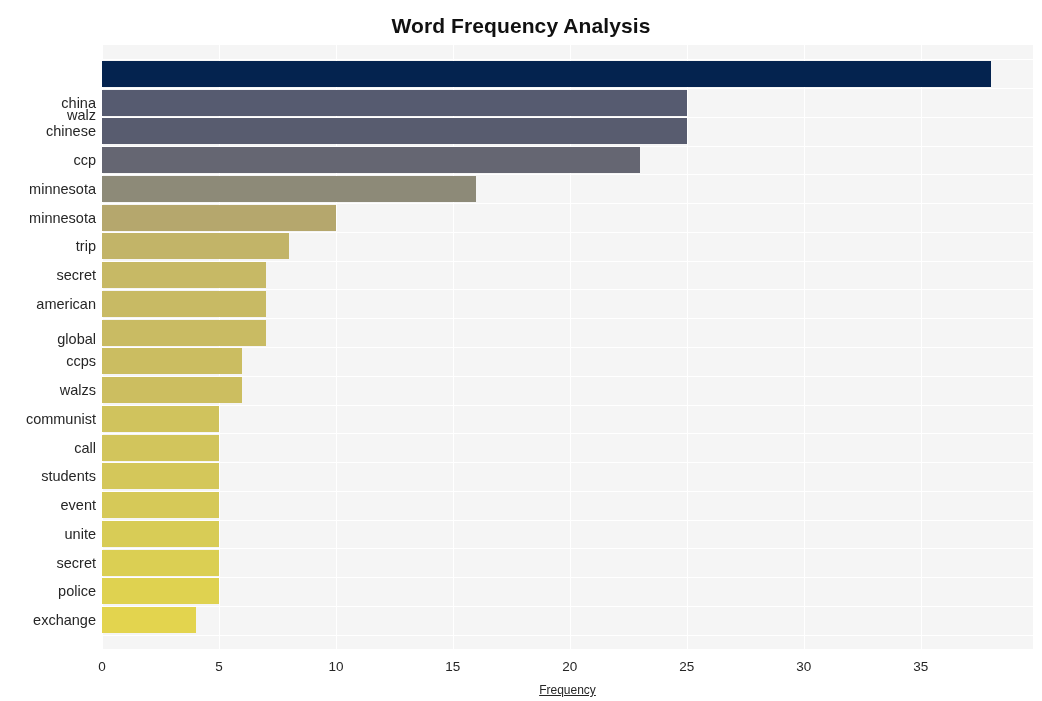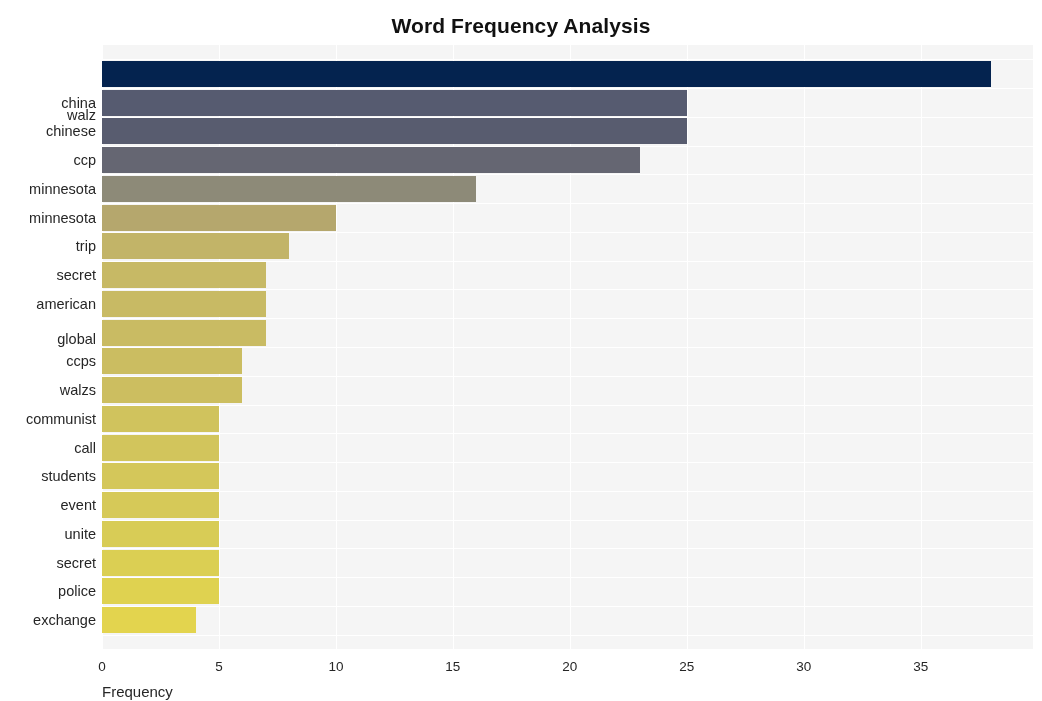--- a/index.html
+++ b/index.html
@@ -98,22 +98,24 @@
     text-align: center;
     font-size: 13.5px;
     color: #262626;
   }
 
   .xaxis-label {
     position: absolute;
     left: 102px;
     top: 675px;
     width: 931px;
-    font-size: 15px;
+    text-align: center;
+    font-size: 12px;
     color: #262626;
+    text-decoration: underline;
   }
 </style>
 </head>
 <body>
 
 <div id="chart-root">
 
   <div class="chart-title">Word Frequency Analysis</div>
 
   <div class="plot-area" id="plot-area">

